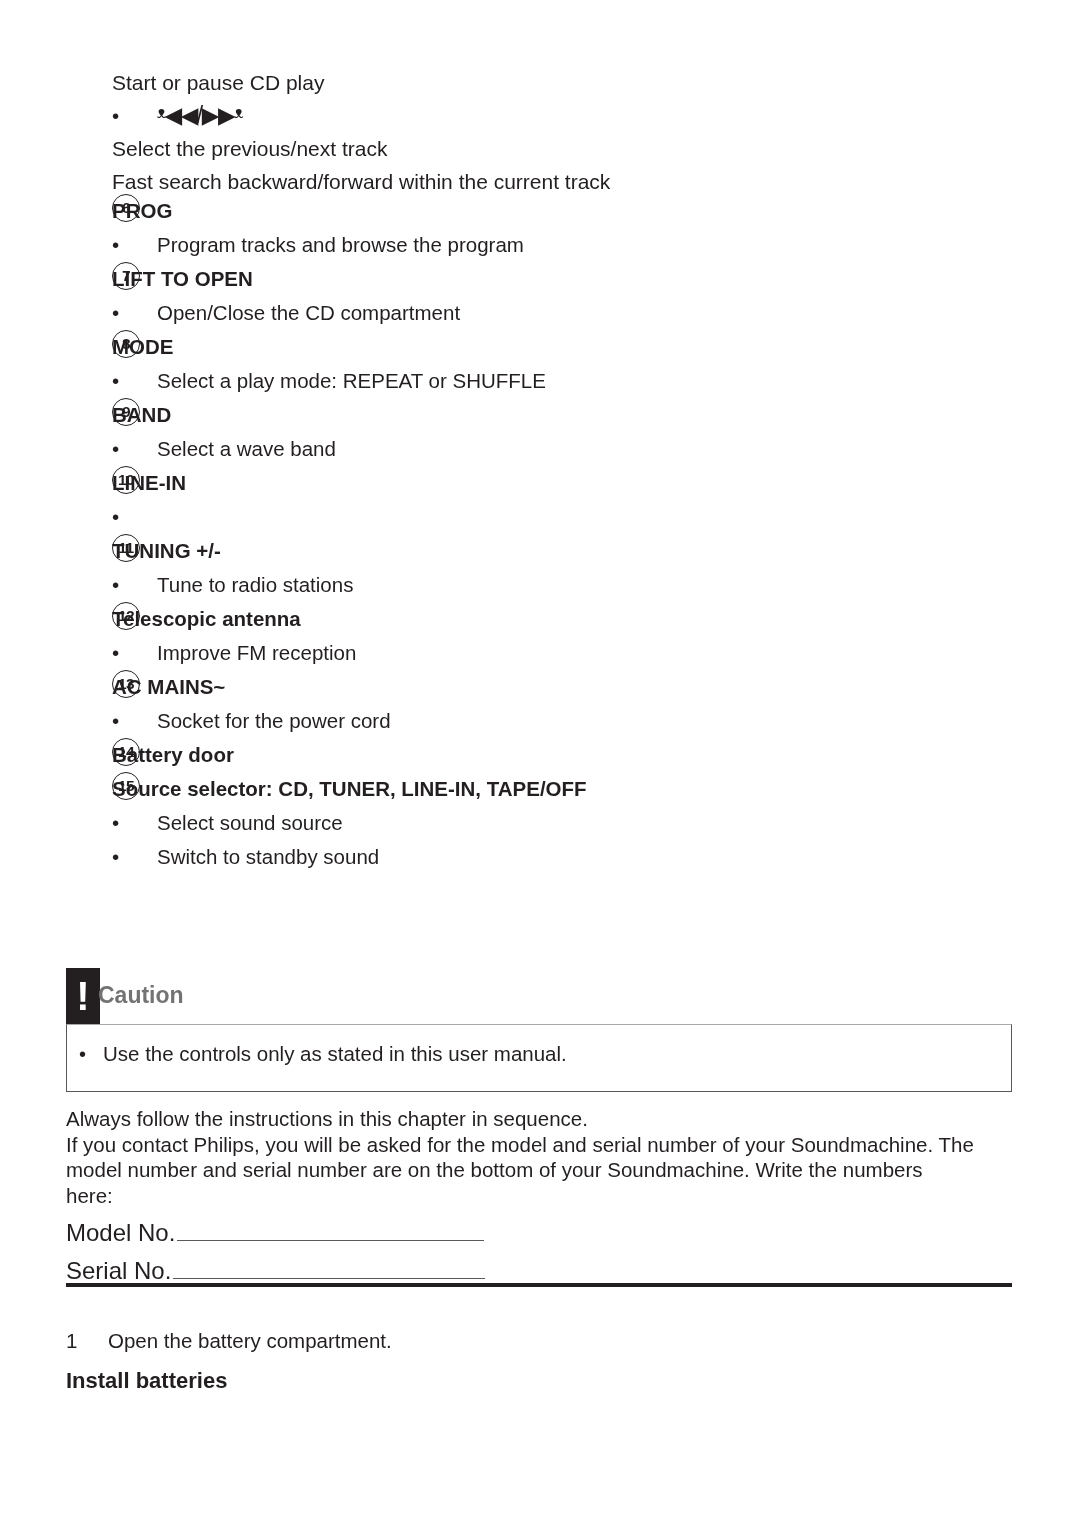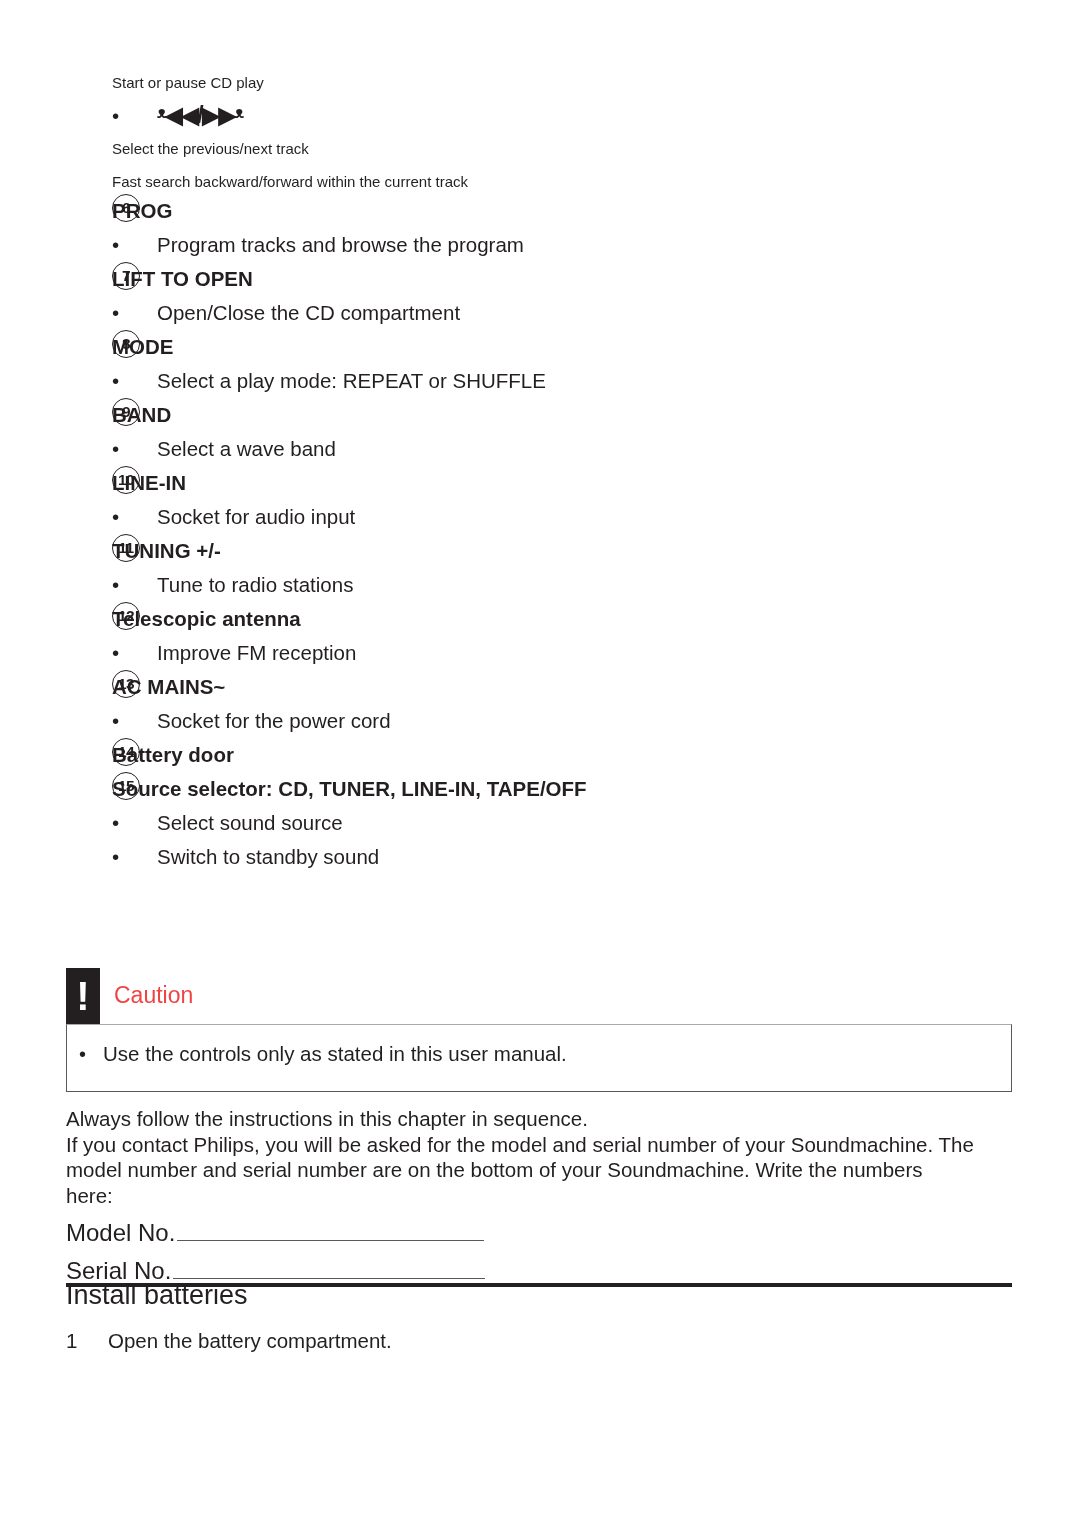--- a/index.html
+++ b/index.html
@@ -25,21 +25,21 @@
   }
 
   
   .cont-block {
     position: absolute;
     left: 112px;
     top: 66px;
     width: 860px;
   }
   .cont-line {
-    font-size: 15px;
+    font-size: 21px;
     line-height: 33px;
     color: #231f20;
     white-space: nowrap;
   }
 
   
   .glyph-row {
     position: relative;
     height: 33px;
   }
@@ -50,21 +50,21 @@
     font-size: 20.5px;
     line-height: 33px;
   }
   .glyph-row .glyphs {
     position: absolute;
     left: 45px;
     top: 0px;
     font-size: 23px;
     line-height: 33px;
     letter-spacing: -1.5px;
-    font-weight: bold;
+    font-weight: normal;
     color: #231f20;
   }
 
   
   .ctrl-list {
     position: absolute;
     left: 66px;
     top: 194px;
     width: 950px;
   }
@@ -156,25 +156,26 @@
     top: 6px;
     text-align: center;
     color: #ffffff;
     font-size: 40px;
     line-height: 44px;
     font-weight: bold;
     font-family: "Liberation Sans", sans-serif;
   }
   .note-title {
     position: absolute;
-    left: 48px;
+    left: 32px;
     top: 12px;
     font-size: 23px;
     line-height: 30px;
-    color: #ef4444;
+    color: #737373;
+    font-weight: bold;
   }
   .note-body {
     position: relative;
     border: 1.4px solid #58595b;
     border-top: 1.4px solid #a7a9ac;
     height: 68px;
     box-sizing: border-box;
     background: #ffffff;
   }
   .note-body .nb-bul {
@@ -231,24 +232,24 @@
     position: absolute;
     left: 66px;
     top: 1283px;
     width: 946px;
     height: 4px;
     background: #231f20;
   }
   .sec-title {
     position: absolute;
     left: 66px;
-    top: 1276px;
-    font-size: 27px;
+    top: 1362px;
+    font-size: 22px;
     line-height: 38px;
-    font-weight: normal;
+    font-weight: bold;
     color: #231f20;
     white-space: nowrap;
   }
   .step-row {
     position: absolute;
     left: 66px;
     top: 1325px;
     height: 32px;
     width: 800px;
   }
@@ -331,21 +332,20 @@
       </div>
     </div>
 
     <div class="ctrl-item">
       <div class="ctrl-head">
         <span class="num-circle">10</span>
         <span>LINE-IN</span>
       </div>
       <div class="sub-row">
         <span class="bul">•</span>
-        <span class="sub-txt">Socket for audio input</span>
       </div>
     </div>
 
     <div class="ctrl-item">
       <div class="ctrl-head">
         <span class="num-circle">11</span>
         <span>TUNING +/-</span>
       </div>
       <div class="sub-row">
         <span class="bul">•</span>

